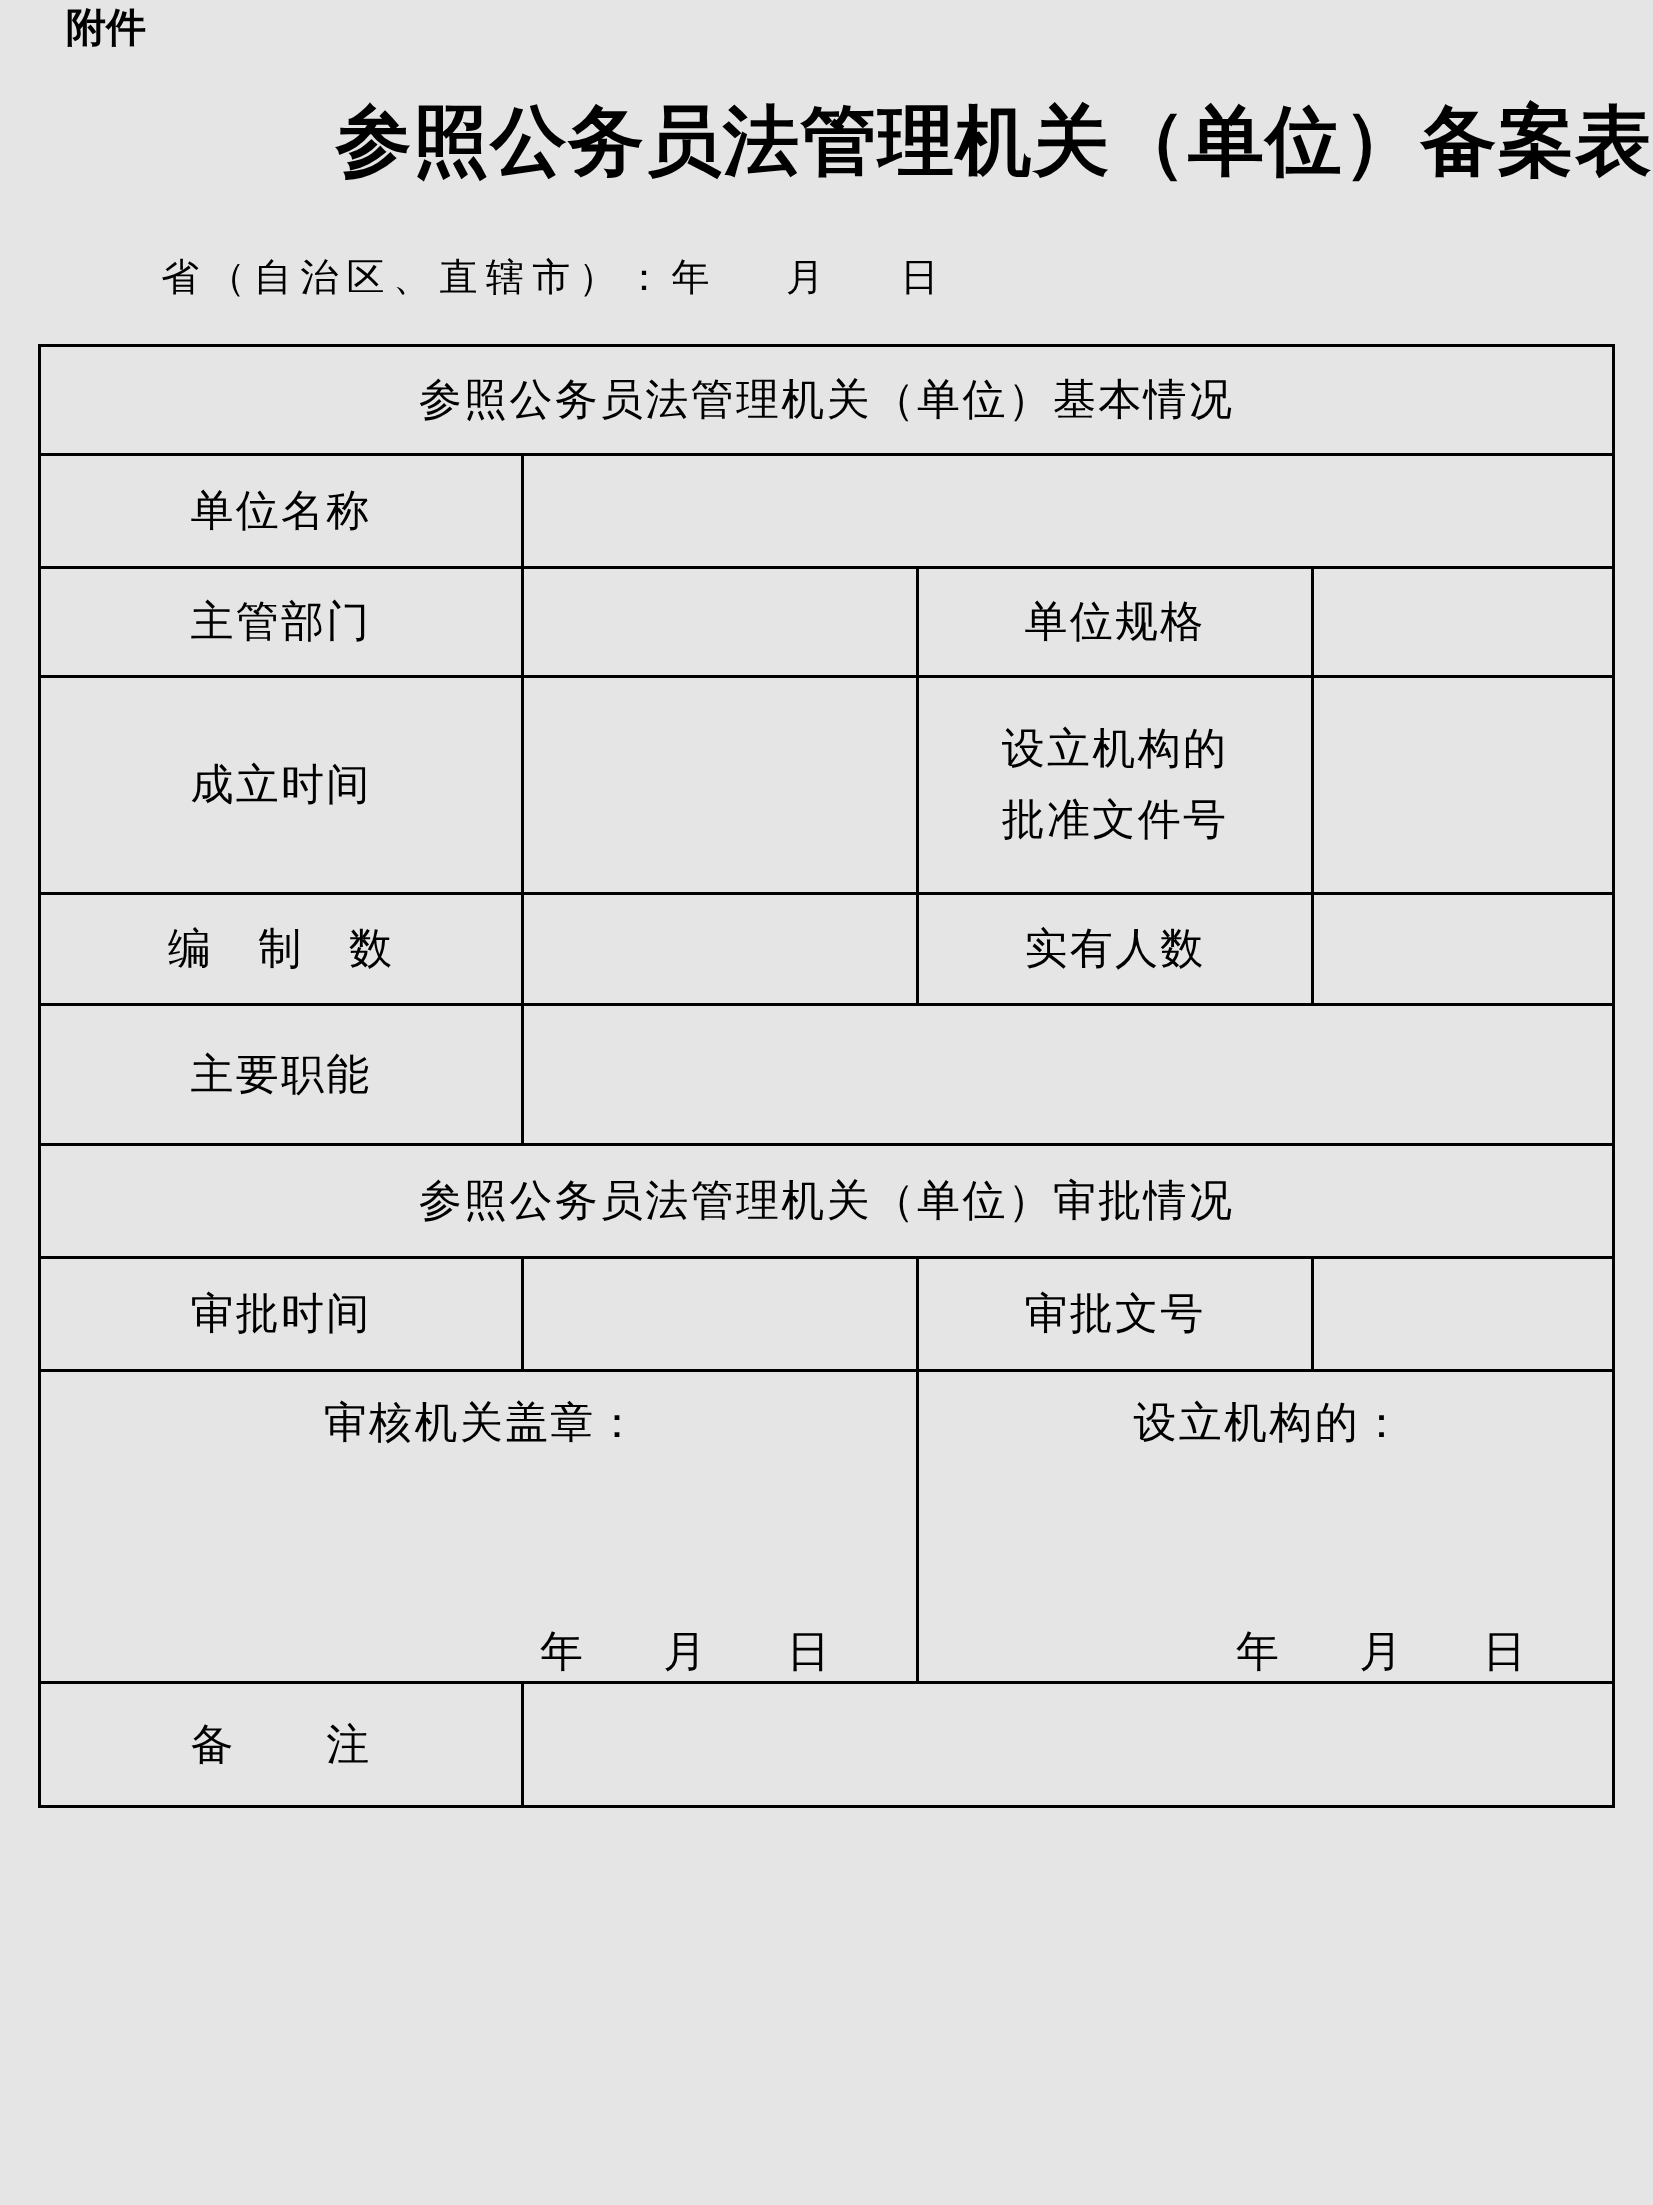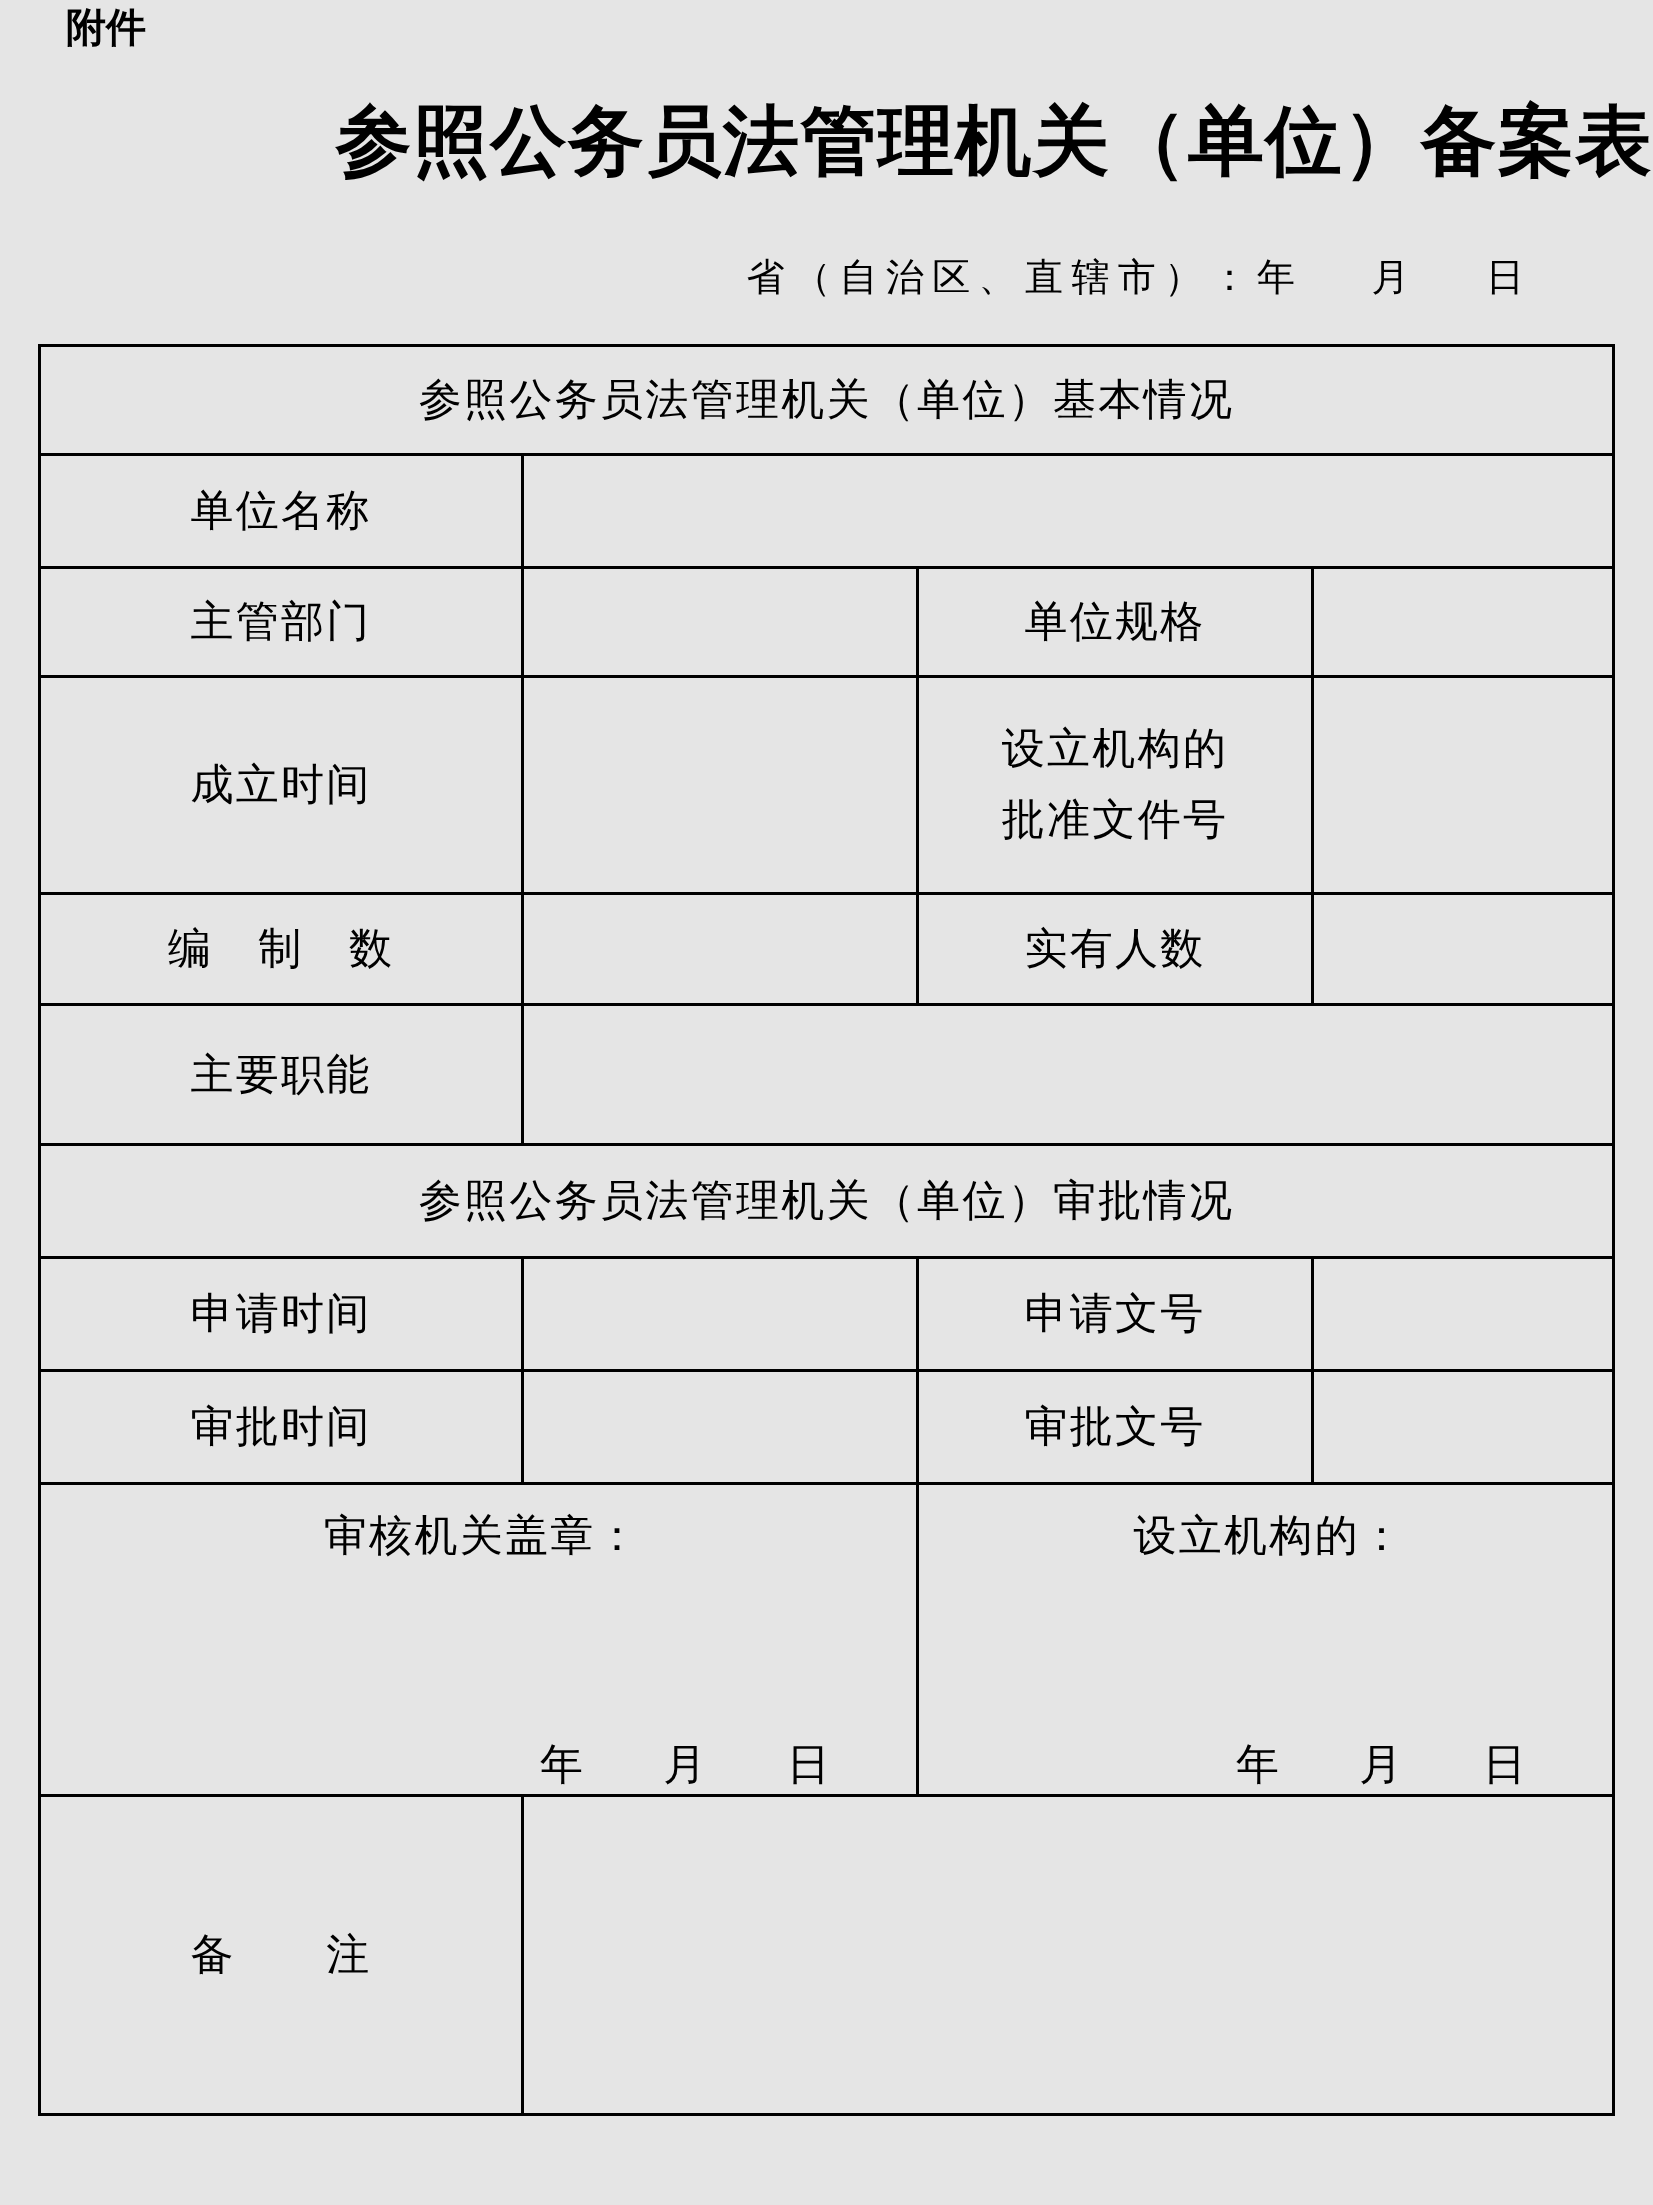--- a/index.html
+++ b/index.html
@@ -14,22 +14,22 @@
     position:absolute;left:66px;top:4.6px;
     font-family:"Liberation Sans","DejaVu Sans",sans-serif;
     font-weight:bold;font-size:40px;line-height:1.1;
   }
   .title{
     position:absolute;left:0;top:98px;width:1653px;
     text-align:right;font-size:76px;font-weight:bold;
     letter-spacing:1.5px;line-height:1.15;white-space:nowrap;
   }
   .province-line{
-    position:absolute;top:253px;left:161px;right:129px;
-    display:flex;justify-content:flex-end;align-items:baseline;
+    position:absolute;top:253px;left:161px;right:137px;
+    display:flex;justify-content:flex-start;align-items:baseline;
     font-size:38px;line-height:1.3;
   }
   .province-prefix{letter-spacing:8.4px;}
   .date-group{white-space:nowrap;}
   .date-group .dgap{margin-left:67px;}
   .form-table{
     position:absolute;top:344px;left:38px;
     width:1574px;border-collapse:collapse;table-layout:fixed;
     font-size:43px;
   }
@@ -116,26 +116,20 @@
         <td></td>
       </tr>
       <tr>
         <td>主要职能</td>
         <td colspan="3"></td>
       </tr>
       <tr>
         <td colspan="4" class="section-header">参照公务员法管理机关（单位）审批情况</td>
       </tr>
       <tr>
-        <td>申请时间</td>
-        <td></td>
-        <td>申请文号</td>
-        <td></td>
-      </tr>
-      <tr>
         <td>审批时间</td>
         <td></td>
         <td>审批文号</td>
         <td></td>
       </tr>
       <tr>
         <td colspan="2" class="stamp-cell">
           <div class="stamp-label">审核机关盖章：</div>
           <div class="stamp-date">
             <span>年</span>

